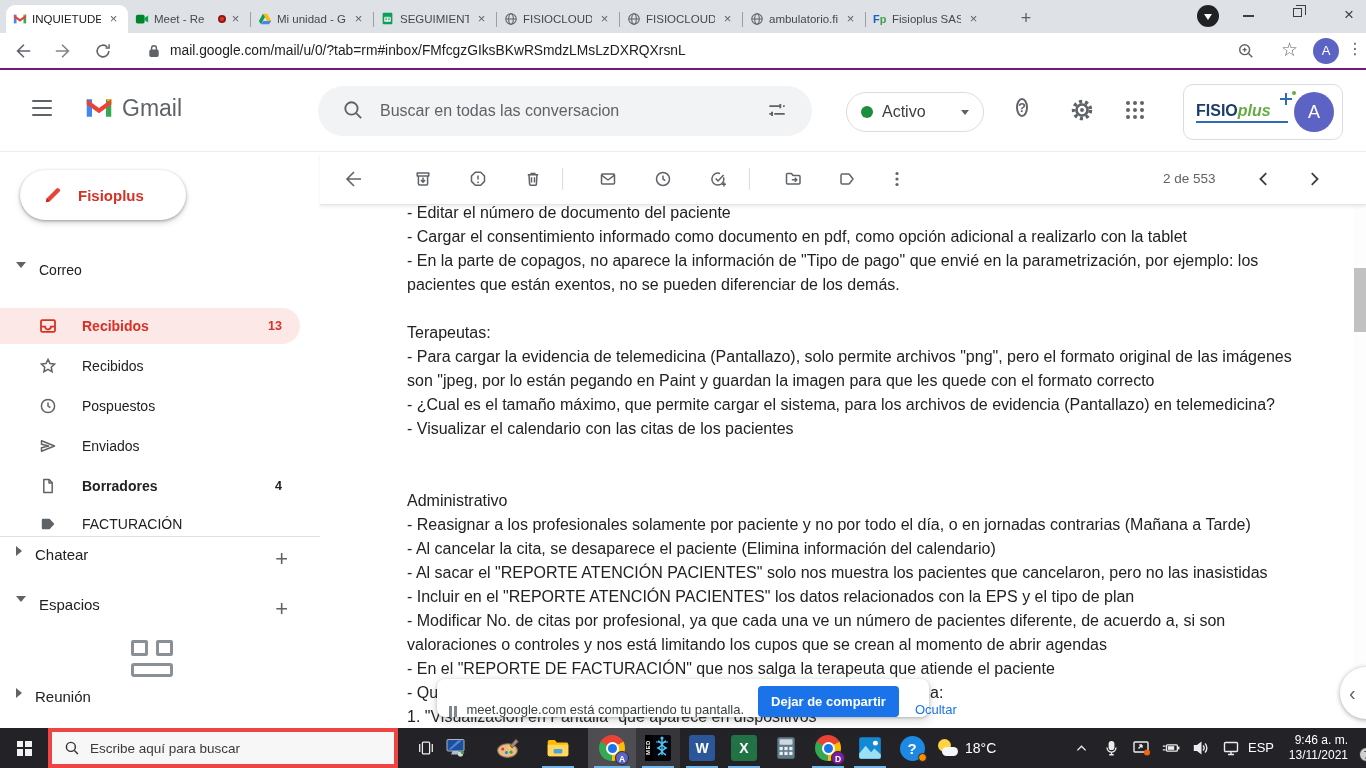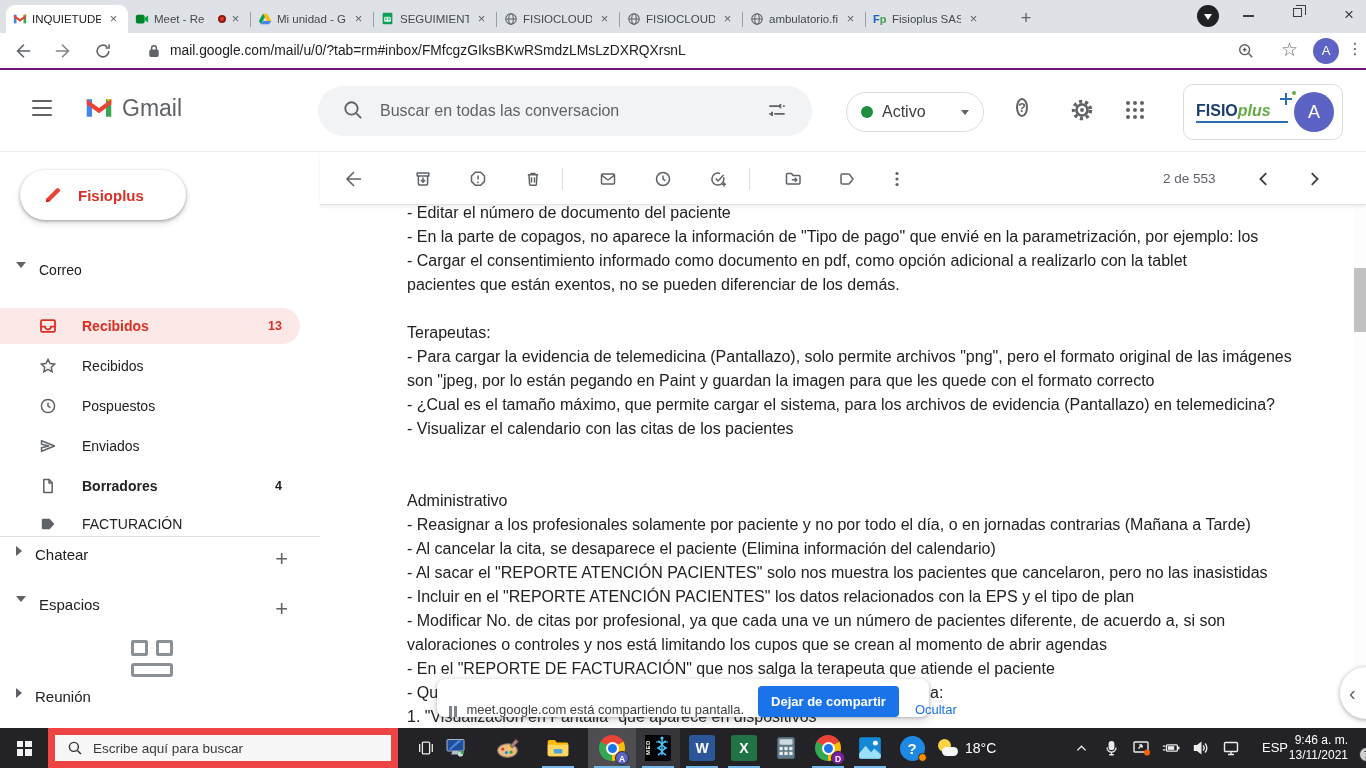--- a/index.html
+++ b/index.html
@@ -107,41 +107,41 @@
 .meetmsg{font-size:13px;color:#3c4043;white-space:nowrap}
 .meetbtn{margin-left:4px;background:#1a73e8;color:#fff;font-size:13px;font-weight:bold;border-radius:4px;padding:8px 13px;white-space:nowrap}
 .meethide{font-size:13px;color:#1a73e8;margin-left:6px}
 .floatcirc{position:absolute;left:1340px;top:667px;width:52px;height:52px;border-radius:50%;background:#fff;box-shadow:0 1px 5px rgba(0,0,0,.35);z-index:9;font-size:20px;color:#5f6368;line-height:52px;padding-left:9px}
 
 
 .taskbar{position:absolute;left:0;top:728px;width:1366px;height:40px;background:#232327;color:#fff}
 .startbtn{position:absolute;left:0;top:0;width:48px;height:40px;display:flex;align-items:center;justify-content:center}
 .winlogo{width:15px;height:15px;display:grid;grid-template-columns:1fr 1fr;grid-template-rows:1fr 1fr;gap:2px}
 .winlogo i{background:#f2f2f2}
-.tsearch{position:absolute;left:48px;top:0;width:350px;height:40px;background:#f7f7f7;border:7px solid #ef4444;display:flex;align-items:center;padding-left:12px;gap:10px}
+.tsearch{position:absolute;left:48px;top:0;width:350px;height:40px;background:#f7f7f7;border:4px solid #ef4444;display:flex;align-items:center;padding-left:12px;gap:10px}
 .tsearch .tsph{font-size:13.5px;color:#3a3a3a}
 .tvbtn{position:absolute;left:406px;top:0;width:40px;height:40px;display:flex;align-items:center;justify-content:center}
 .appcell{position:absolute;top:0;width:44px;height:40px;display:flex;align-items:center;justify-content:center}
 .appcell.activewin{background:#4d4d52}
 .appcell.subtle{background:#36363a}
 .underline{position:absolute;left:6px;right:6px;bottom:0;height:2.5px;background:#75b6eb}
 .sqic{width:26px;height:26px;border-radius:3px;color:#fff;font-weight:bold;font-size:14px;text-align:center;line-height:26px;position:relative}
 .chromeball{width:26px;height:26px;border-radius:50%;background:conic-gradient(from -60deg,#ea4335 0 120deg,#fbbc05 0 240deg,#34a853 0 360deg);position:relative}
 .chromeball::before{content:"";position:absolute;left:6.5px;top:6.5px;width:13px;height:13px;background:#fff;border-radius:50%}
 .chromecore{position:absolute;left:8.5px;top:8.5px;width:9px;height:9px;background:#1a73e8;border-radius:50%;z-index:1}
 .cbadge{position:absolute;right:-4px;bottom:-4px;width:14px;height:14px;border-radius:50%;color:#fff;font-size:8.5px;font-weight:bold;line-height:14px;text-align:center;border:1.5px solid #2a2a2e;z-index:2}
 .medic{width:26px;height:26px;background:#06060f;border-radius:2px;position:relative;display:flex}
 .medlbl{width:8px;color:#fff;font-size:6px;font-weight:bold;writing-mode:vertical-rl;transform:rotate(180deg);text-align:center;letter-spacing:.5px;background:#000}
 .trayic{position:absolute;top:0;width:30px;height:40px;display:flex;align-items:center;justify-content:center;color:#ececec}
 .weather{position:absolute;left:938px;top:0;height:40px;display:flex;align-items:center;gap:7px}
 .sunc{position:relative;width:20px;height:18px}
 .sunc .sun{position:absolute;left:0;top:0;width:13px;height:13px;border-radius:50%;background:#fdd344}
 .sunc .cloud{position:absolute;left:4px;top:8px;width:16px;height:9px;border-radius:8px;background:#f4f6f8}
 .wtemp{font-size:14px;color:#fff}
-.esptxt{position:absolute;left:1248px;top:0;width:40px;height:40px;font-size:13px;line-height:40px;text-align:right;color:#fff}
+.esptxt{position:absolute;left:1248px;top:0;width:40px;height:40px;font-size:13px;line-height:40px;text-align:left;color:#fff}
 .clockblk{position:absolute;left:1284px;top:5px;width:64px;text-align:right;font-size:12px;line-height:15px;color:#fff}
 .notifbtn{position:absolute;left:1348px;top:8px;width:20px;height:20px}
 .notific{width:18px;height:16px;background:#f2f2f2;border-radius:2px;position:relative}
 .notific i{position:absolute;left:3px;height:1.5px;background:#232327;right:3px}
 .nbadge{position:absolute;right:-6px;bottom:-6px;width:15px;height:15px;border-radius:50%;background:#cfcfcf;color:#222;font-size:10px;line-height:15px;text-align:center;border:1px solid #232327}
 </style>
 </head>
 <body>
 
 <div class="screen">
@@ -432,22 +432,22 @@
     </div>
     <div class="secrow" style="top:536px;height:32px">
       <span class="scaret right"></span>
       <span class="slabel">Reunión</span>
     </div>
   </div>
 
   <div class="ebody">
 
   <div class="eline">- Editar el número de documento del paciente</div>
+      <div class="eline">- Cargar el consentimiento informado como documento en pdf, como opción adicional a realizarlo con la tablet</div>
       <div class="eline">- En la parte de copagos, no aparece la información de "Tipo de pago" que envié en la parametrización, por ejemplo: los</div>
-      <div class="eline">- Cargar el consentimiento informado como documento en pdf, como opción adicional a realizarlo con la tablet</div>
       <div class="eline">pacientes que están exentos, no se pueden diferenciar de los demás.</div>
       <div class="eline"></div>
       <div class="eline">Terapeutas:</div>
       <div class="eline">- Para cargar la evidencia de telemedicina (Pantallazo), solo permite archivos "png", pero el formato original de las imágenes</div>
       <div class="eline">son "jpeg, por lo están pegando en Paint y guardan la imagen para que les quede con el formato correcto</div>
       <div class="eline">- ¿Cual es el tamaño máximo, que permite cargar el sistema, para los archivos de evidencia (Pantallazo) en telemedicina?</div>
       <div class="eline">- Visualizar el calendario con las citas de los pacientes</div>
       <div class="eline"></div>
       <div class="eline"></div>
       <div class="eline">Administrativo</div>

